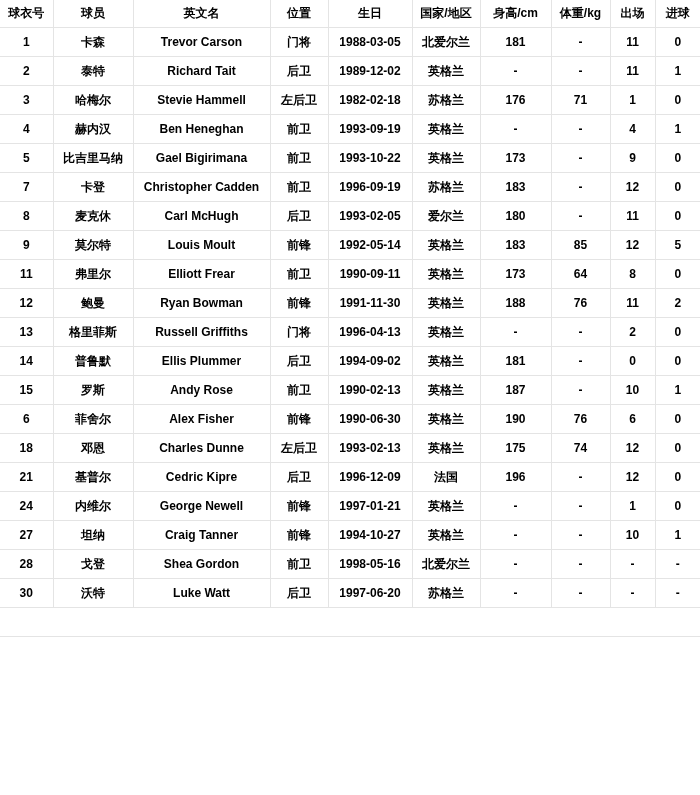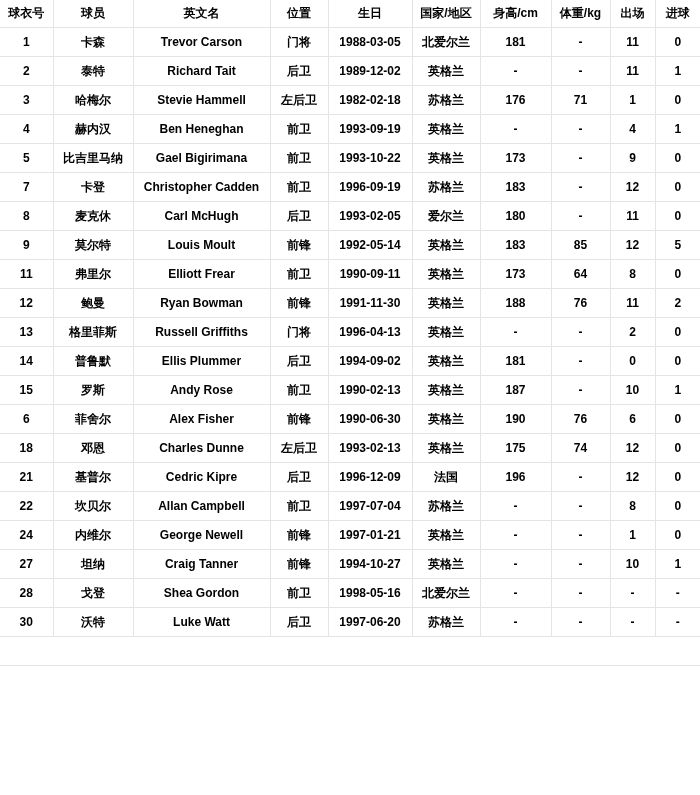--- a/index.html
+++ b/index.html
@@ -260,32 +260,20 @@
         <td>Cedric Kipre</td>
         <td>后卫</td>
         <td>1996-12-09</td>
         <td>法国</td>
         <td>196</td>
         <td>-</td>
         <td>12</td>
         <td>0</td>
       </tr>
       <tr>
-        <td>22</td>
-        <td>坎贝尔</td>
-        <td>Allan Campbell</td>
-        <td>前卫</td>
-        <td>1997-07-04</td>
-        <td>苏格兰</td>
-        <td>-</td>
-        <td>-</td>
-        <td>8</td>
-        <td>0</td>
-      </tr>
-      <tr>
         <td>24</td>
         <td>内维尔</td>
         <td>George Newell</td>
         <td>前锋</td>
         <td>1997-01-21</td>
         <td>英格兰</td>
         <td>-</td>
         <td>-</td>
         <td>1</td>
         <td>0</td>

